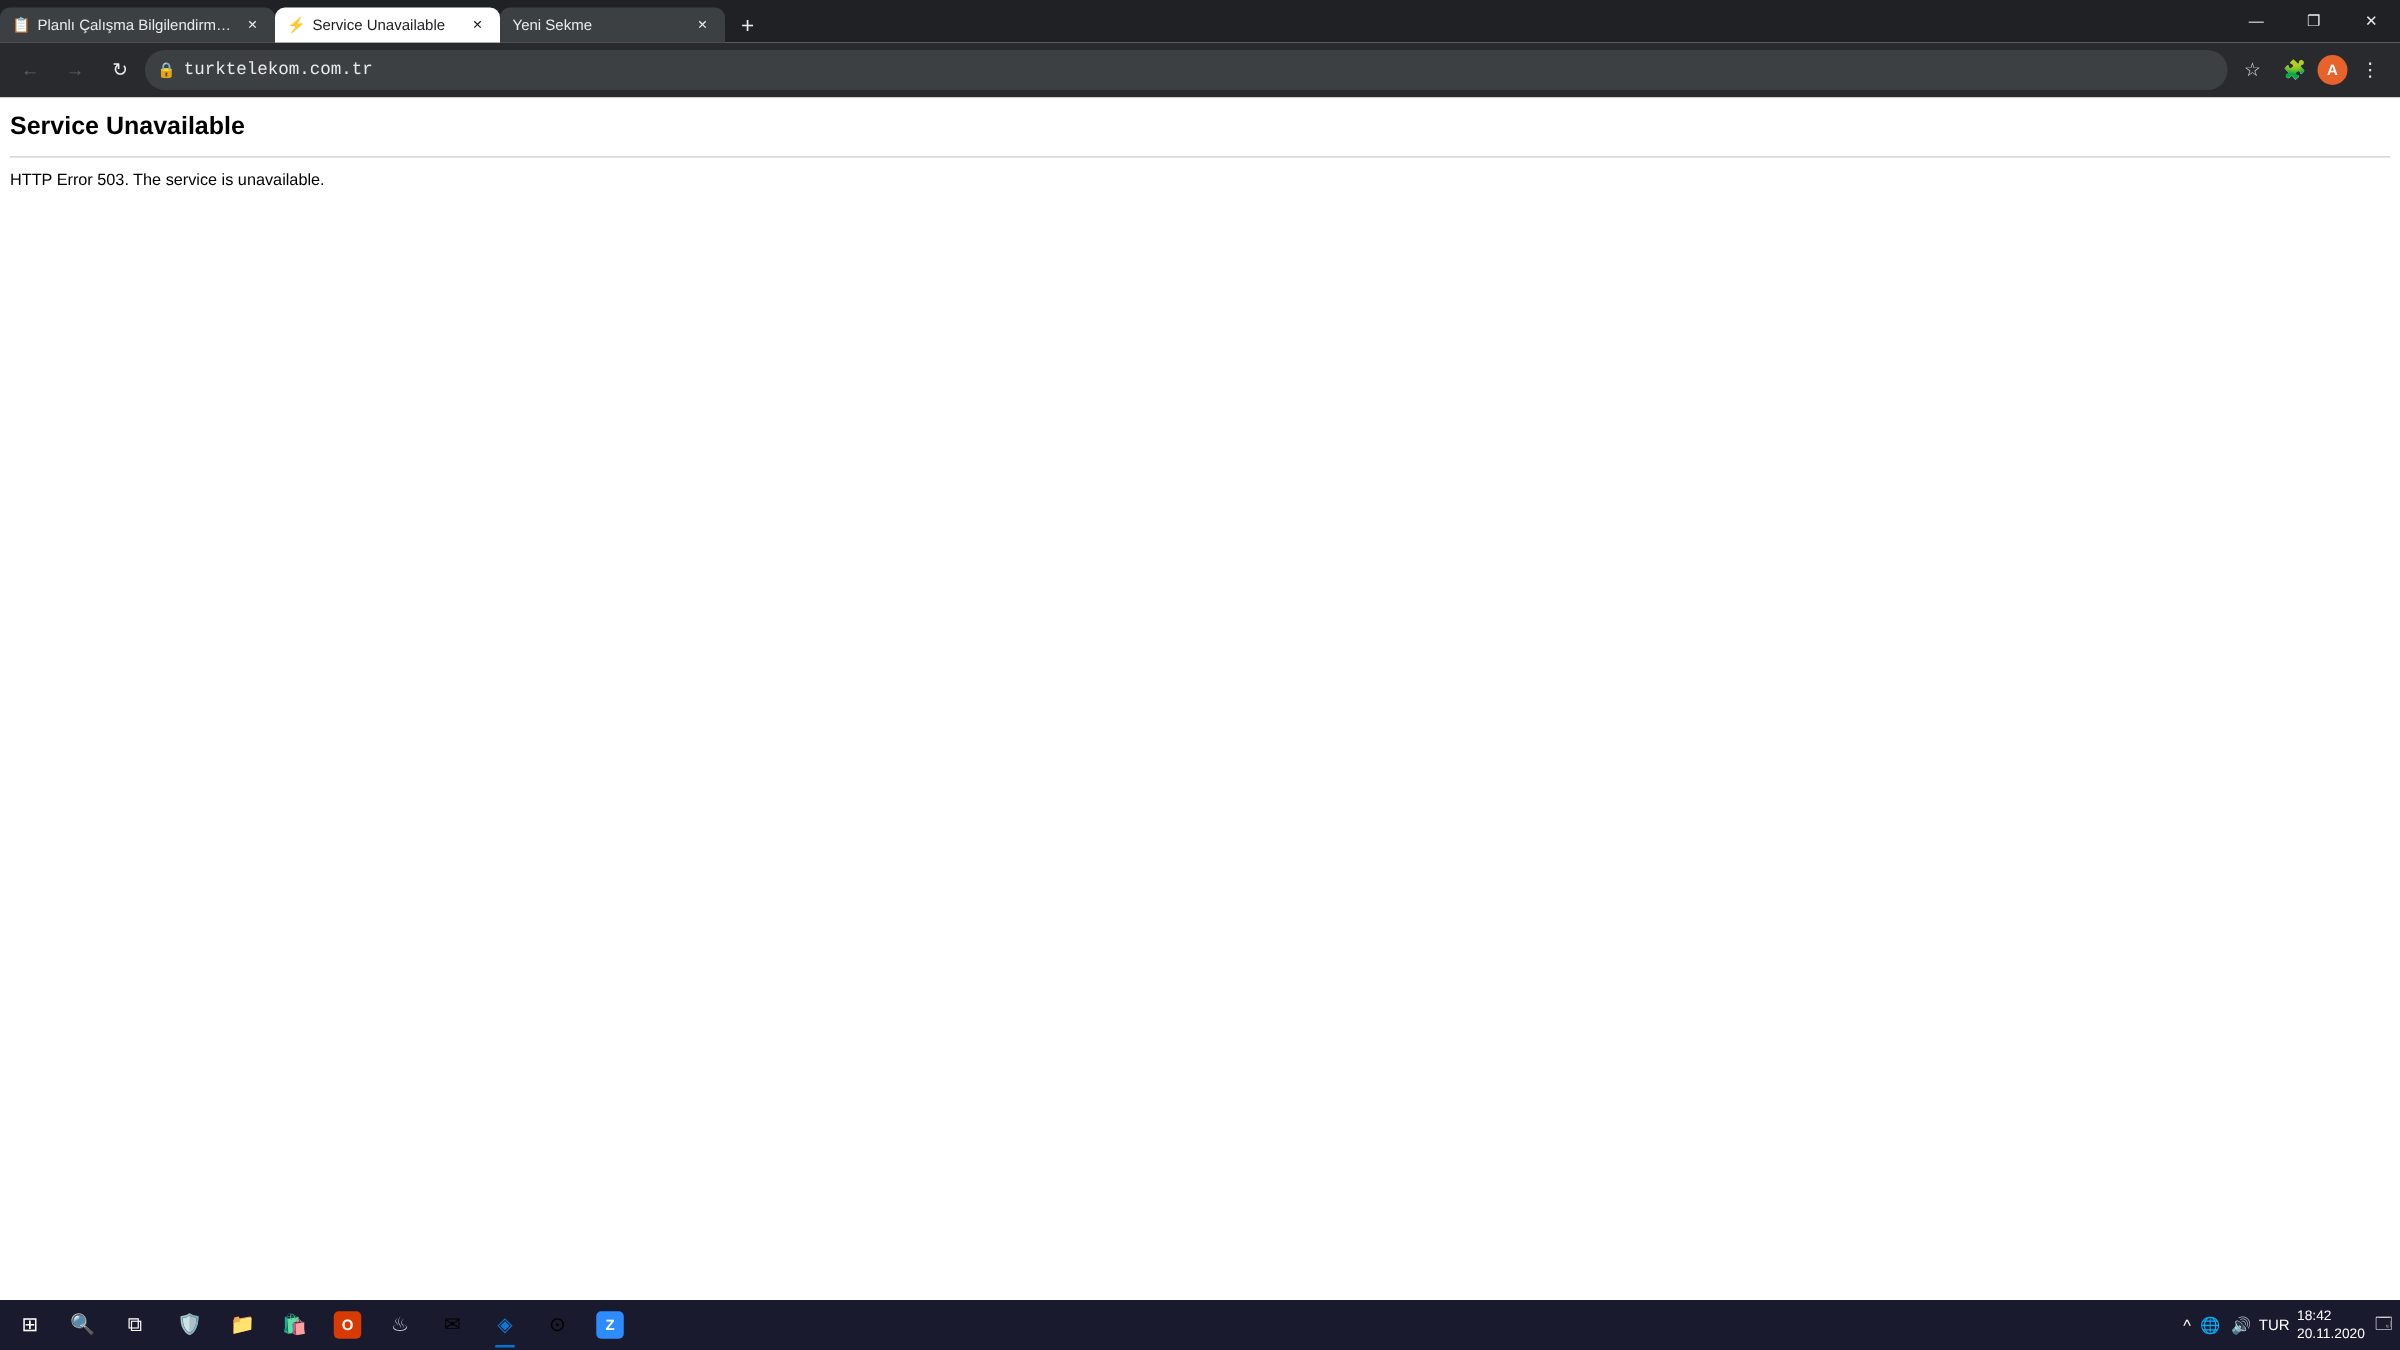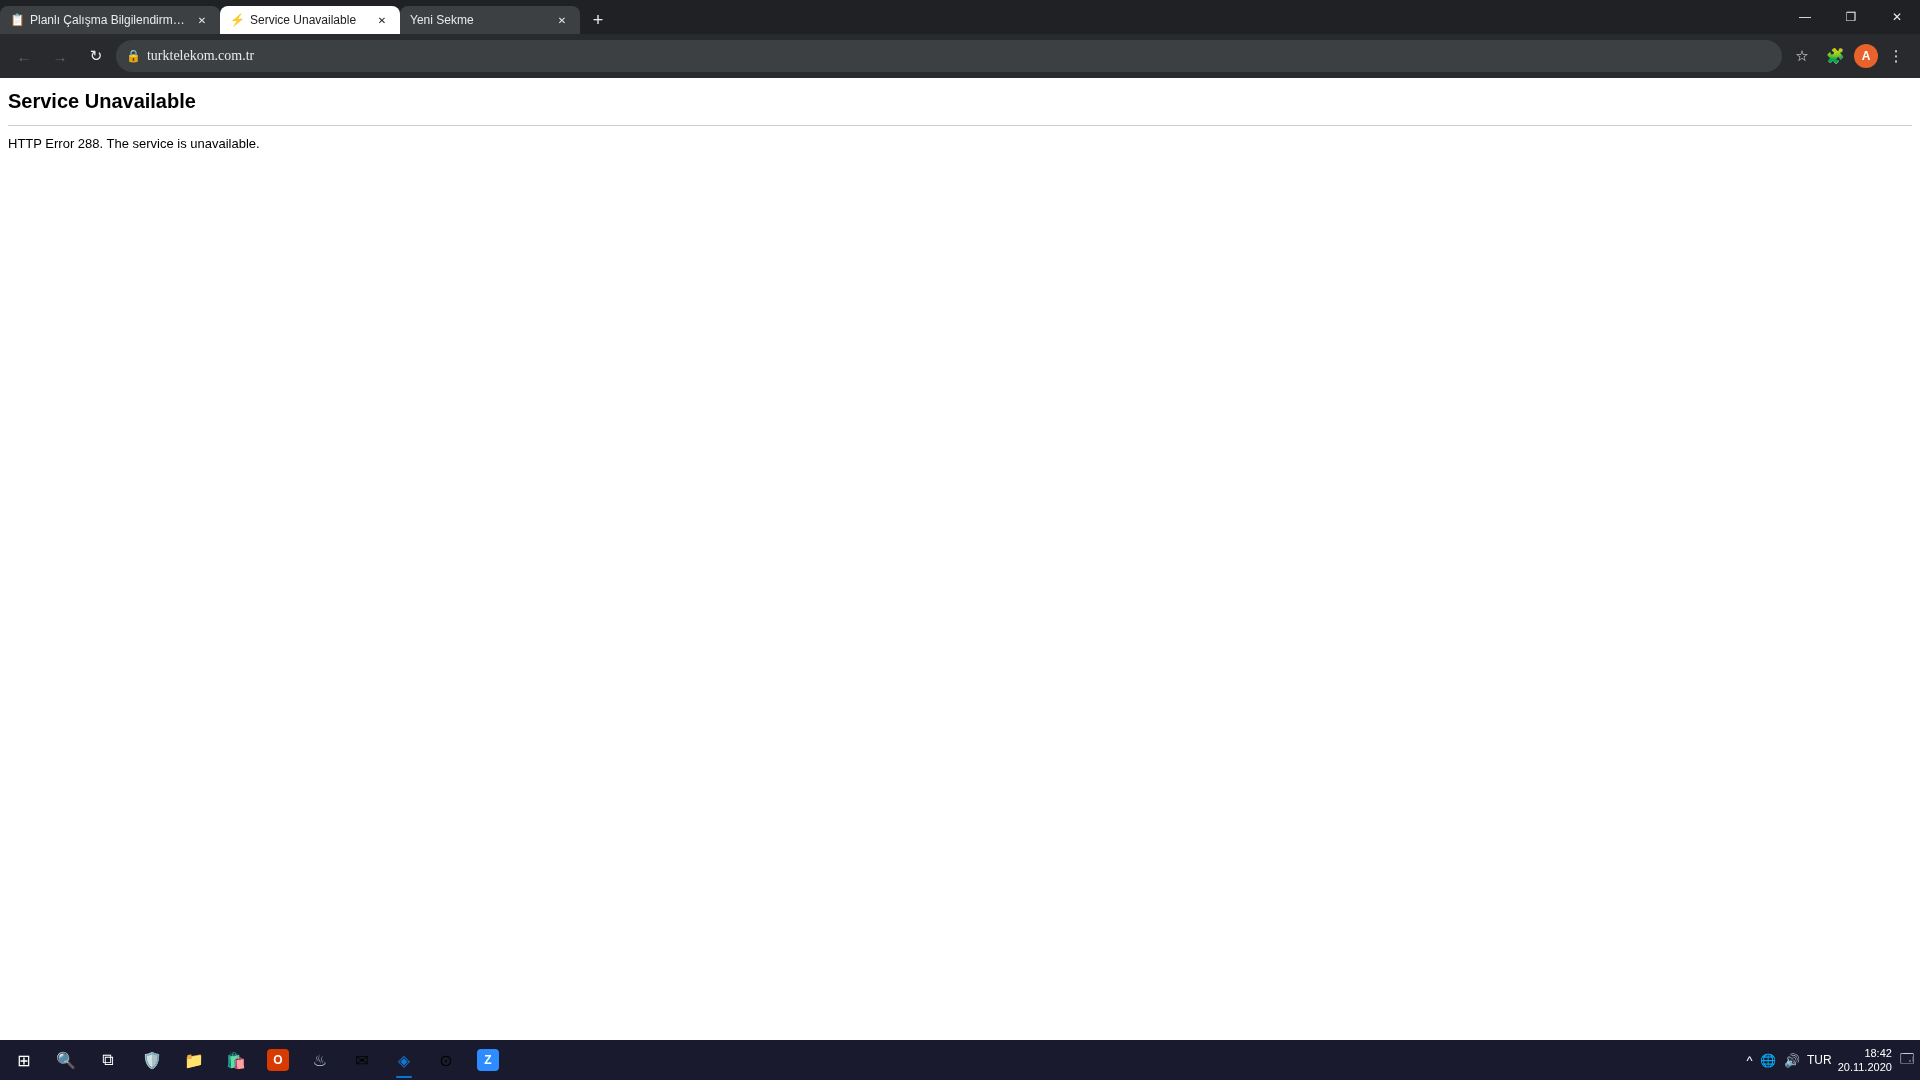--- a/index.html
+++ b/index.html
@@ -150,21 +150,21 @@
       font-size: 12px;
     }
 
     .address-bar {
       flex: 1;
       background: transparent;
       border: none;
       outline: none;
       color: #e8eaed;
       font-size: 14px;
-      font-family: Liberation Serif, serif;
+      font-family: Liberation Mono, monospace;
     }
 
     .toolbar-right {
       display: flex;
       align-items: center;
       gap: 2px;
     }
 
     .profile-avatar {
       width: 24px;
@@ -286,21 +286,21 @@
       display: flex;
       align-items: center;
       gap: 4px;
       color: #fff;
       font-size: 13px;
     }
 
     .clock {
       display: flex;
       flex-direction: column;
-      align-items: flex-end;
+      align-items: flex-start;
       color: #fff;
       font-size: 11px;
       line-height: 1.3;
       cursor: pointer;
     }
 
     .tray-icon {
       color: #fff;
       font-size: 13px;
       cursor: pointer;
@@ -359,21 +359,21 @@
       <div class="toolbar-btn">☆</div>
       <div class="toolbar-btn">🧩</div>
       <div class="profile-avatar">A</div>
       <div class="toolbar-btn">⋮</div>
     </div>
   </div>
 
   <div class="page-content">
     <h1 class="error-title">Service Unavailable</h1>
     <hr class="divider">
-    <p class="error-detail">HTTP Error 288. The service is unavailable.</p>
+    <p class="error-detail">HTTP Error 503. The service is unavailable.</p>
   </div>
 
   <div class="taskbar">
     <div class="taskbar-left">
       <div class="taskbar-btn">⊞</div>
       <div class="taskbar-btn">🔍</div>
       <div class="taskbar-btn">⧉</div>
     </div>
     <div class="taskbar-apps">
       <div class="taskbar-app">

